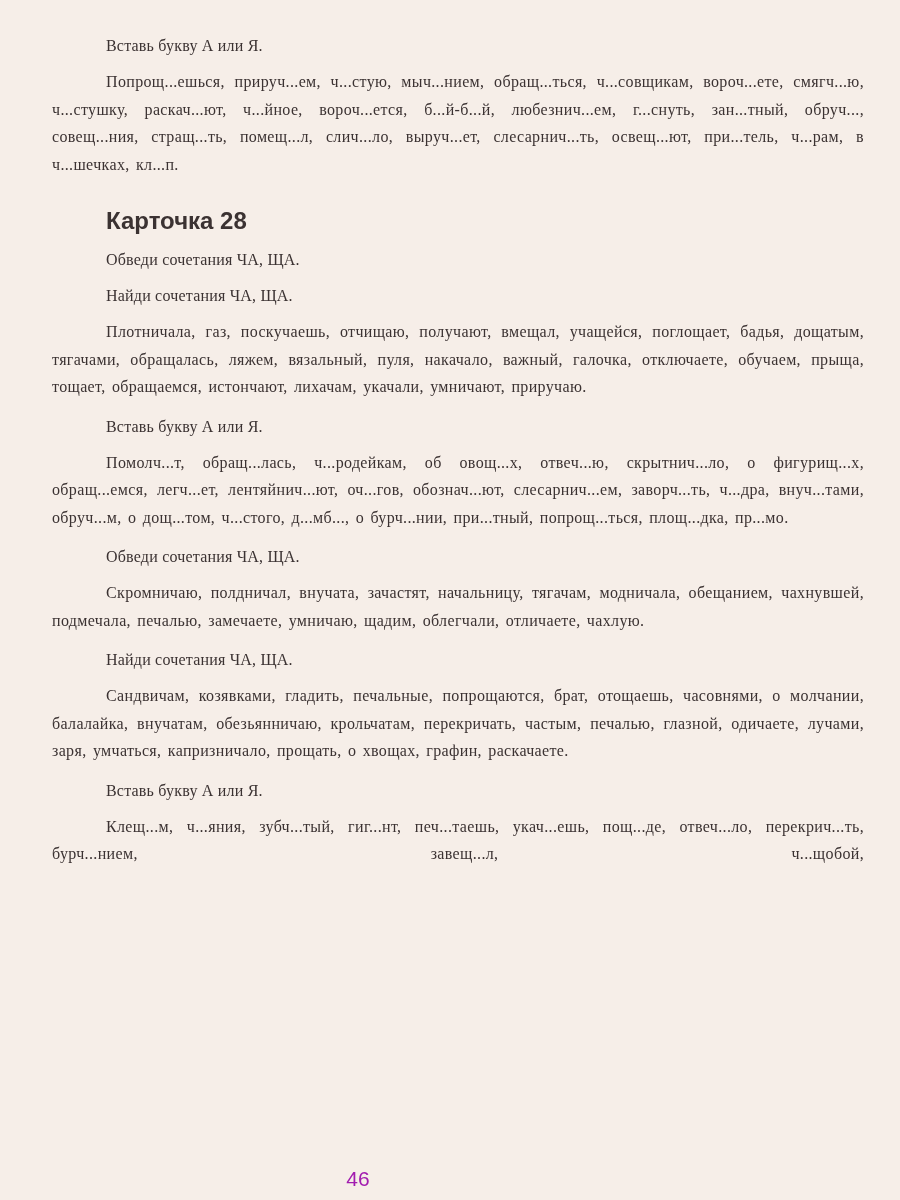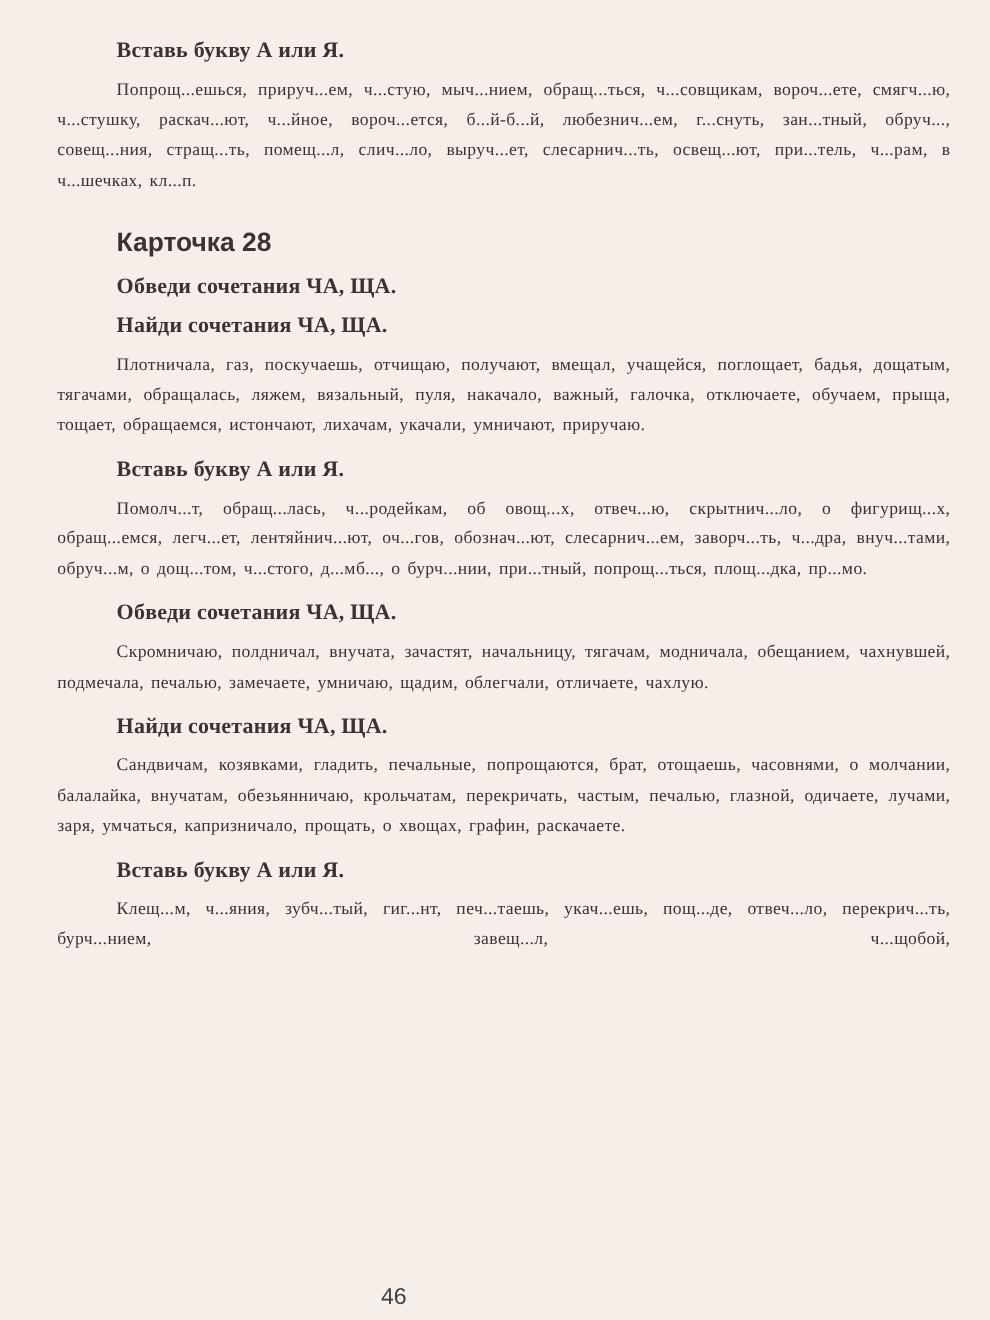--- a/index.html
+++ b/index.html
@@ -6,37 +6,37 @@
   body {
     width:900px; height:1200px; overflow:hidden;
     background:#f6eee8;
     color:#3b3232;
     font-family:"DejaVu Serif", "Liberation Serif", serif;
     position:relative;
   }
   .page { position:absolute; left:52px; top:32px; width:812px; }
   .task-title {
     font-family:"Liberation Serif", serif;
-    font-weight:bold; font-size:20px; margin:0 0 8px 54px; line-height:28px;
+    font-weight:normal; font-size:16px; margin:0 0 8px 54px; line-height:28px;
     letter-spacing:0.2px;
   }
   .para {
     font-family:"Liberation Serif", serif;
     font-size:16px; line-height:27.5px;
     text-align:justify; text-align-last:left;
     text-indent:54px; margin:0 0 12px 0;
     letter-spacing:0.35px; word-spacing:2px;
   }
   .card-title {
     font-family:"Liberation Sans", sans-serif; font-weight:bold;
     font-size:24px; margin:30px 0 12px 54px; line-height:26px;
   }
   .page-number {
     position:absolute; left:0; width:716px; top:1167px; text-align:center;
-    font-family:"Liberation Sans", sans-serif; font-size:21px; color:#404040;
+    font-family:"Liberation Sans", sans-serif; font-size:21px; color:#a21caf;
   }
 </style>
 </head>
 <body>
 
 <div class="page">
   <section>
     <div class="task-title">Вставь букву А или Я.</div>
     <p class="para">Попрощ...ешься, прируч...ем, ч...стую, мыч...нием, обращ...ться, ч...совщикам, вороч...ете, смягч...ю, ч...стушку, раскач...ют, ч...йное, вороч...ется, б...й-б...й, любезнич...ем, г...снуть, зан...тный, обруч..., совещ...ния, стращ...ть, помещ...л, слич...ло, выруч...ет, слесарнич...ть, освещ...ют, при...тель, ч...рам, в ч...шечках, кл...п.</p>
   </section>

